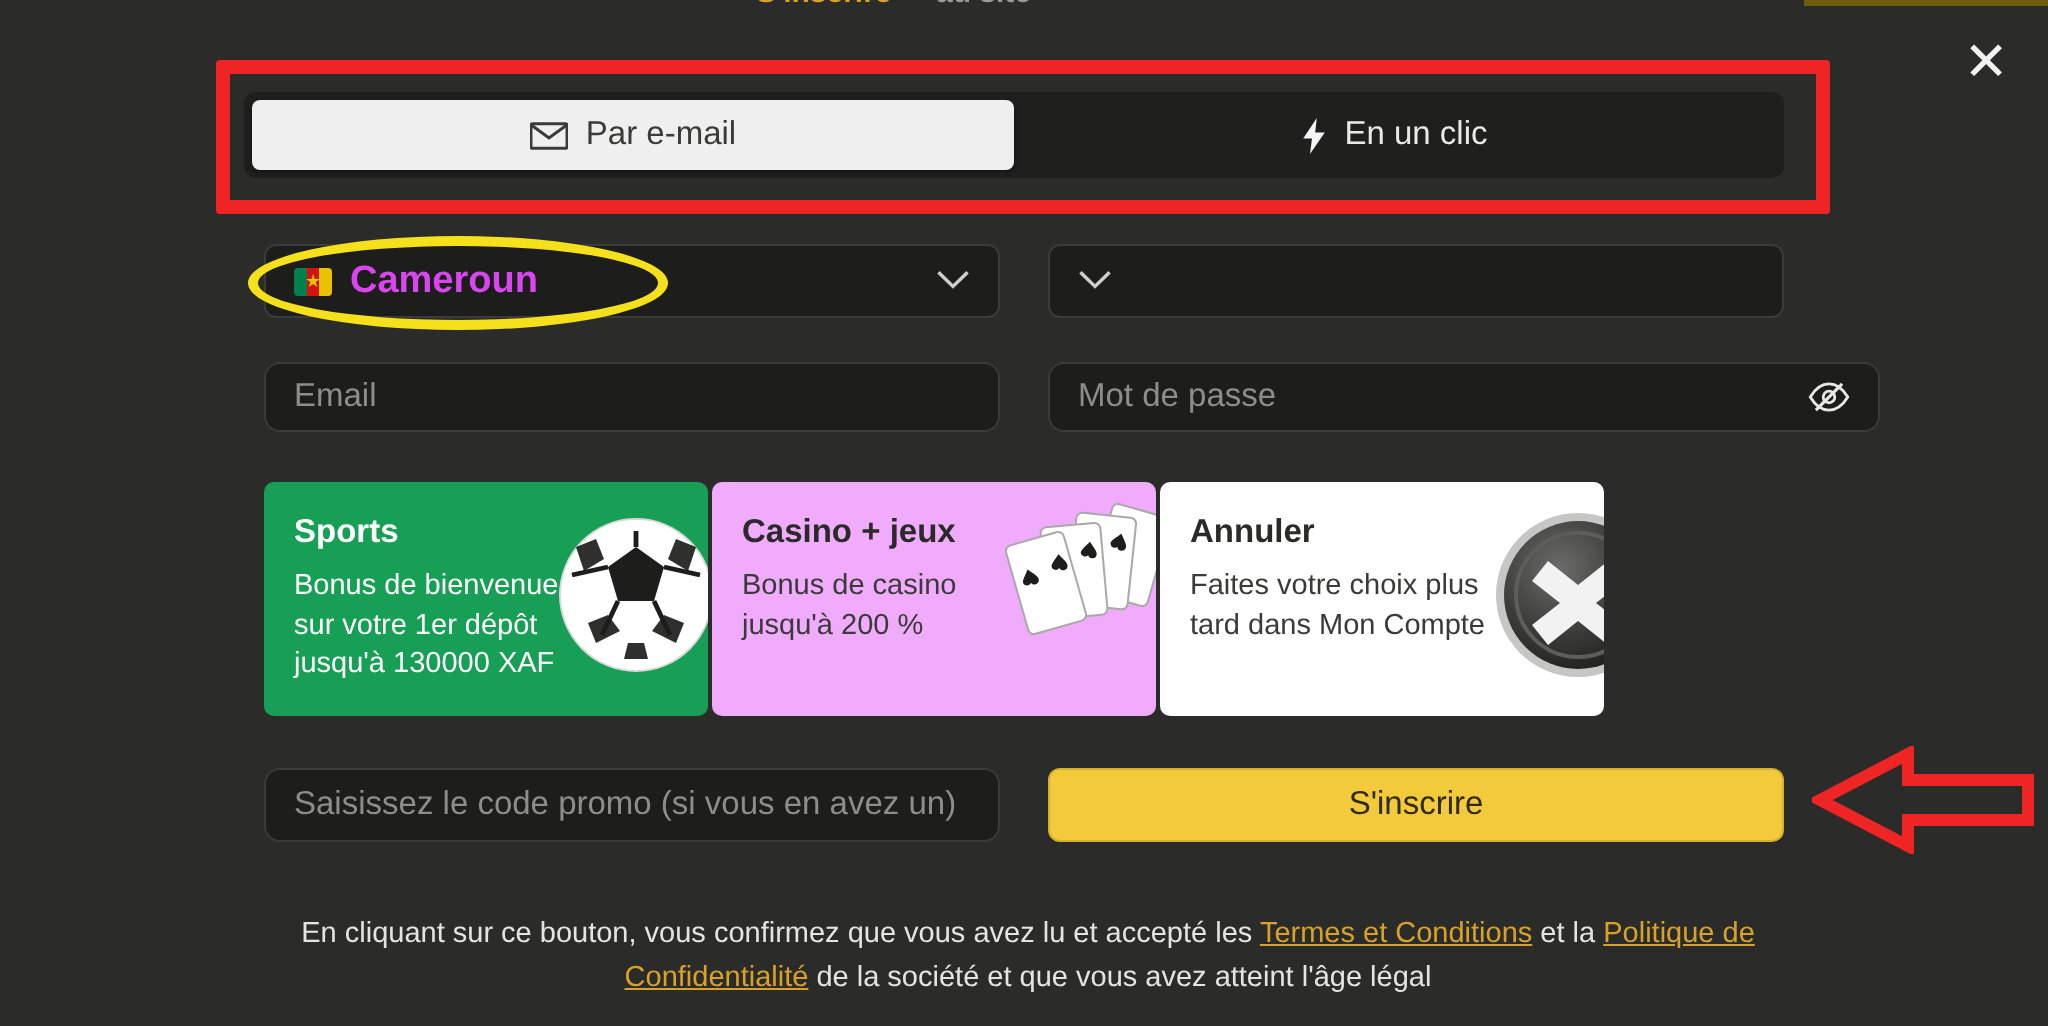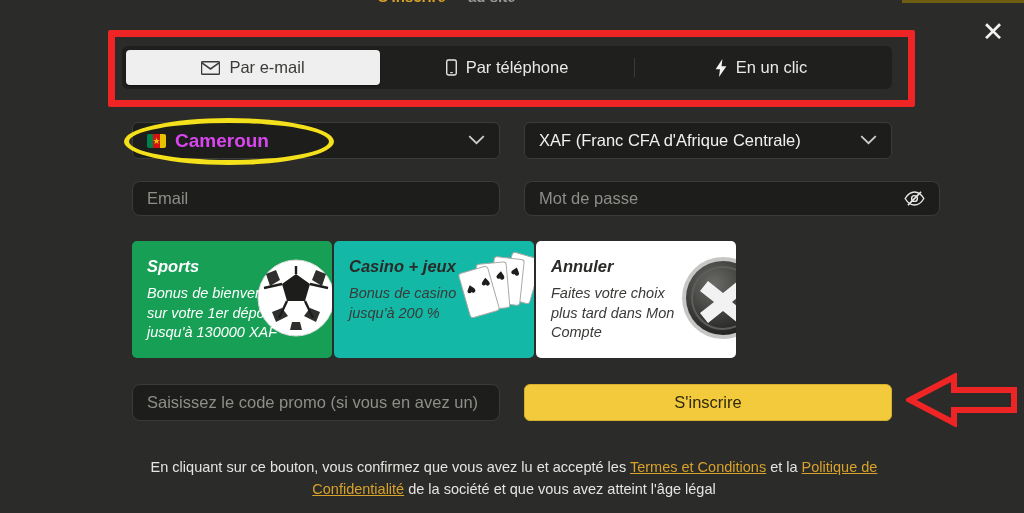--- a/index.html
+++ b/index.html
@@ -124,30 +124,30 @@
     height: 35px;
     display: flex; align-items: center; justify-content: space-between;
     padding: 0 14px;
     color: #8d8d89; font-size: 16.5px;
   }
   .eye-icon { color: #e8e8e8; display: inline-flex; }
 
   
   .cards {
     position: absolute; left: 132px; top: 241px;
-    width: 604px; height: 117px;
-    display: flex; gap: 2px; font-style: italic;
+    width: 670px; height: 117px;
+    display: flex; gap: 2px;
   }
   .card {
     flex: 1; position: relative; overflow: hidden;
     border-radius: 5px;
     padding: 16px 15px 0 15px;
   }
   .card.sports { background: #17a055; }
-  .card.casino { background: #14b8a6; }
+  .card.casino { background: #f0abfc; }
   .card.cancel { background: #ffffff; }
   .card h3 {
     font-size: 16.5px; font-weight: bold; margin-bottom: 8px;
     position: relative; z-index: 2;
   }
   .card p {
     font-size: 14.5px; line-height: 1.36; position: relative; z-index: 2;
     max-width: 78%;
   }
   .card.sports h3, .card.sports p { color: #ffffff; }
@@ -211,29 +211,20 @@
     <div class="tab active">
       <span class="ico">
         <svg width="19" height="14" viewBox="0 0 20 14">
           <rect x="0.5" y="0.5" width="19" height="13" rx="1" fill="none" stroke="#3a3a38" stroke-width="1.6"></rect>
           <path d="M1 1.5 L10 8 L19 1.5" fill="none" stroke="#3a3a38" stroke-width="1.6"></path>
         </svg>
       </span>
       <span>Par e-mail</span>
     </div>
 
-    <div class="tab">
-      <span class="ico">
-        <svg width="11" height="17" viewBox="0 0 12 18">
-          <rect x="0.8" y="0.8" width="10.4" height="16.4" rx="1.8" fill="none" stroke="#e9e9e9" stroke-width="1.5"></rect>
-          <line x1="4.6" y1="14.6" x2="7.4" y2="14.6" stroke="#e9e9e9" stroke-width="1.2"></line>
-        </svg>
-      </span>
-      <span>Par téléphone</span>
-    </div>
 
     <div class="tab">
       <span class="ico">
         <svg width="12" height="18" viewBox="0 0 12 18">
           <path d="M7.4 0 L0.6 10.2 H5.0 L4.0 18 L11.4 7.2 H6.6 Z" fill="#f4f4f4"></path>
         </svg>
       </span>
       <span>En un clic</span>
     </div>
   </div>
@@ -248,21 +239,20 @@
       <span class="country-name">Cameroun</span>
     </span>
     <span class="chev">
       <svg width="17" height="10" viewBox="0 0 18 11">
           <path d="M1 1.2 L9 9 L17 1.2" fill="none" stroke="#cfcfcf" stroke-width="1.9"></path>
         </svg>
     </span>
   </div>
 
   <div class="field select" style="position:absolute;left:524px;top:122px;width:368px;">
-    <span>XAF (Franc CFA d'Afrique Centrale)</span>
     <span class="chev">
       <svg width="17" height="10" viewBox="0 0 18 11">
           <path d="M1 1.2 L9 9 L17 1.2" fill="none" stroke="#cfcfcf" stroke-width="1.9"></path>
         </svg>
     </span>
   </div>
 
   <div class="annot-ellipse"></div>
 
   <div class="input" style="position:absolute;left:132px;top:181px;width:368px;">

